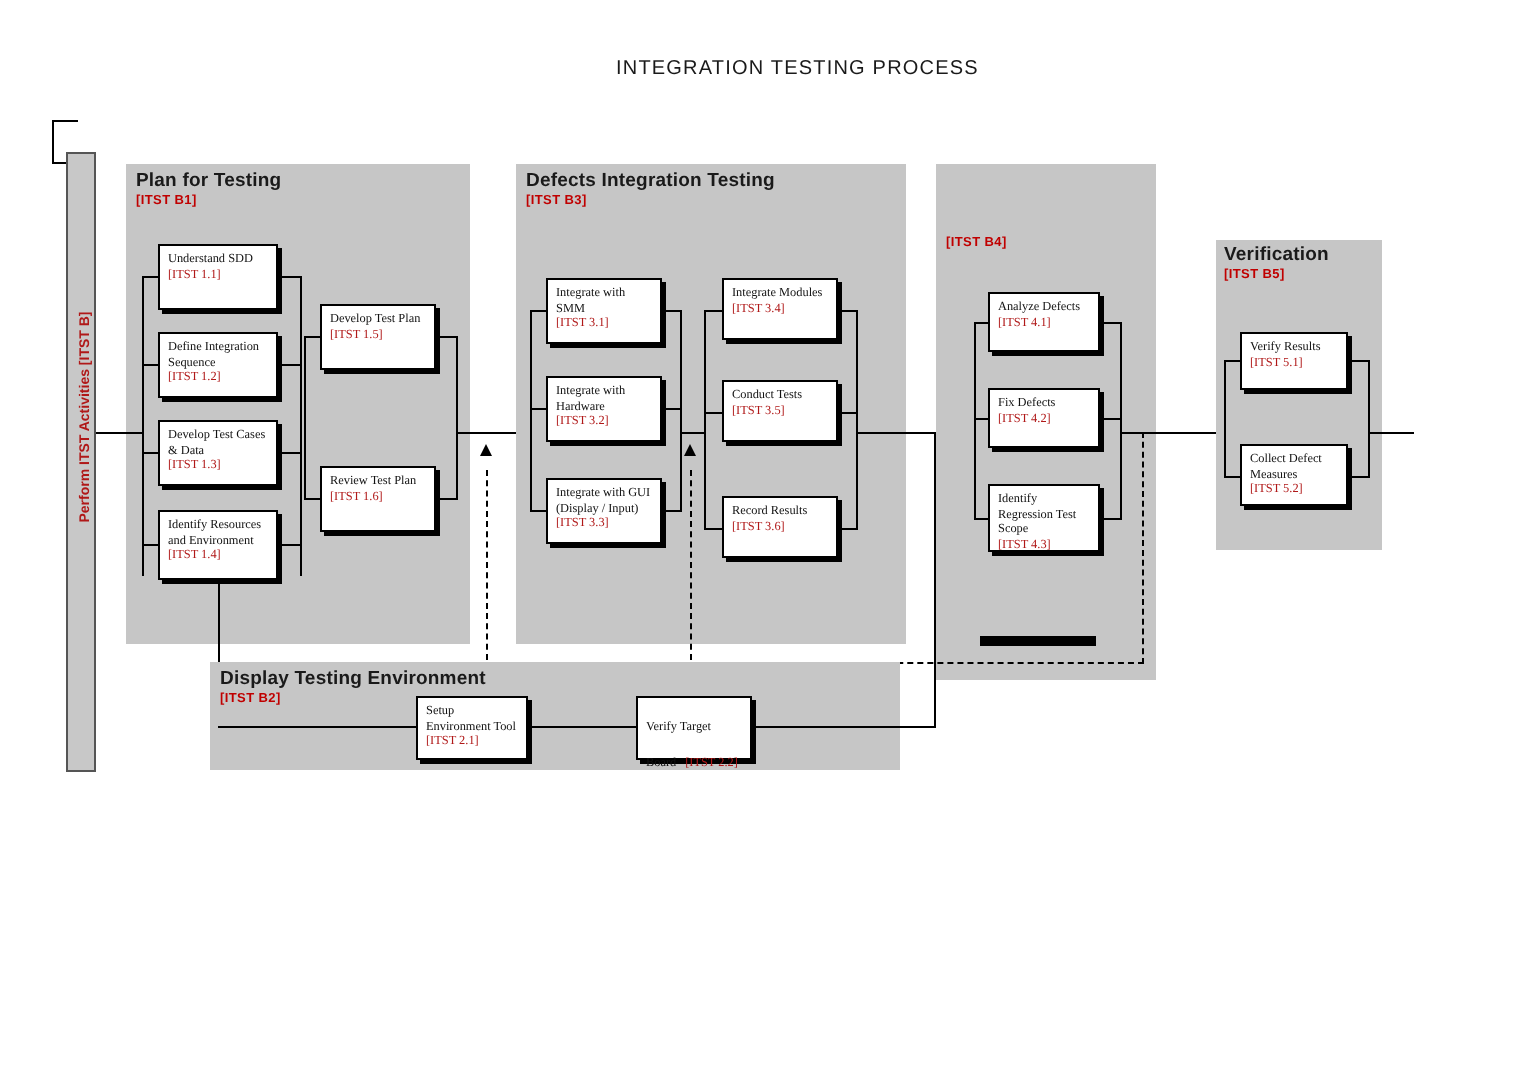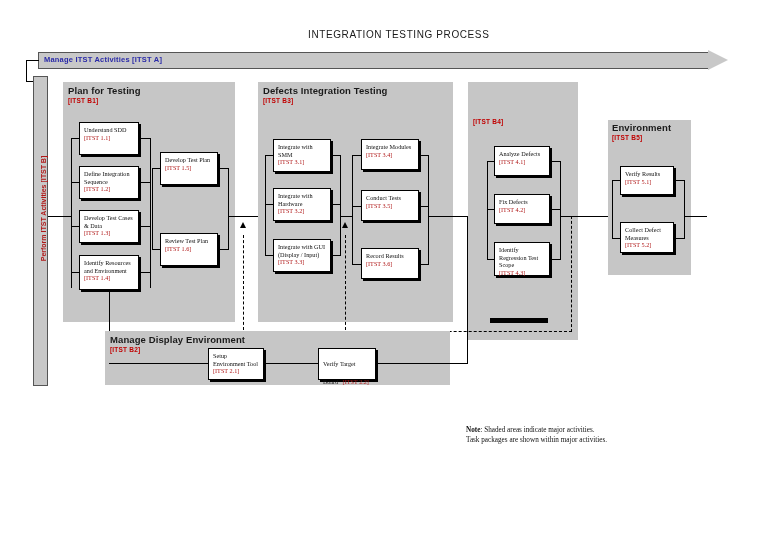--- a/index.html
+++ b/index.html
@@ -62,25 +62,20 @@
     font-size:7.2px;line-height:10px;color:#111;}
   #note b{font-weight:bold;}
 </style>
 </head>
 <body>
 
 <div class="canvas">
 
   <div id="page-title">INTEGRATION TESTING PROCESS</div>
 
-  <div id="top-banner">
-    <div class="body"></div>
-    <div class="head"></div>
-    <div id="top-banner-label">Manage ITST Activities [ITST A]</div>
-  </div>
 
   <div class="ln v" style="left:26px;top:60px;height:22px;"></div>
   <div class="ln h" style="left:26px;top:60px;width:13px;"></div>
   <div class="ln h" style="left:26px;top:81px;width:8px;"></div>
 
   <div id="left-bar">
     <div id="left-bar-label">Perform ITST Activities [ITST B]</div>
   </div>
 
   <div class="panel" style="left:63px;top:82px;width:172px;height:240px;"></div>
@@ -216,56 +211,52 @@
   <div class="ln h" style="left:551px;top:209px;width:10px;"></div>
   <div class="ln h" style="left:551px;top:259px;width:10px;"></div>
   <div class="ln h" style="left:560px;top:216px;width:52px;"></div>
 
   <div class="blackbar" style="left:490px;top:318px;width:58px;height:5px;"></div>
 
   <div class="dl v" style="left:571px;top:216px;height:116px;"></div>
   <div class="dl h" style="left:243px;top:331px;width:329px;"></div>
 
   <div class="panel" style="left:608px;top:120px;width:83px;height:155px;"></div>
-  <div class="panel-title" style="left:612px;top:122px;">Environment</div>
+  <div class="panel-title" style="left:612px;top:122px;">Verification</div>
   <div class="panel-code" style="left:612px;top:134px;">[ITST B5]</div>
 
   <div class="task" style="left:620px;top:166px;width:54px;height:29px;">
     <span class="t">Verify Results</span>
     <span class="c">[ITST 5.1]</span>
   </div>
   <div class="task" style="left:620px;top:222px;width:54px;height:31px;">
     <span class="t">Collect Defect Measures</span>
     <span class="c">[ITST 5.2]</span>
   </div>
 
   <div class="ln v" style="left:612px;top:180px;height:58px;"></div>
   <div class="ln h" style="left:612px;top:180px;width:9px;"></div>
   <div class="ln h" style="left:612px;top:238px;width:9px;"></div>
   <div class="ln v" style="left:684px;top:180px;height:58px;"></div>
   <div class="ln h" style="left:675px;top:180px;width:10px;"></div>
   <div class="ln h" style="left:675px;top:238px;width:10px;"></div>
   <div class="ln h" style="left:684px;top:216px;width:23px;"></div>
 
   <div class="panel" style="left:105px;top:331px;width:345px;height:54px;"></div>
-  <div class="panel-title" style="left:110px;top:334px;">Manage Display Environment</div>
+  <div class="panel-title" style="left:110px;top:334px;">Display Testing Environment</div>
   <div class="panel-code" style="left:110px;top:346px;">[ITST B2]</div>
 
   <div class="task" style="left:208px;top:348px;width:56px;height:32px;">
     <span class="t">Setup Environment Tool</span>
     <span class="c">[ITST 2.1]</span>
   </div>
   <div class="task inline" style="left:318px;top:348px;width:58px;height:32px;">
     <span class="t">Verify          Target Board</span>
     <span class="c">[ITST 2.2]</span>
   </div>
 
   <div class="ln h" style="left:109px;top:363px;width:100px;"></div>
   <div class="ln h" style="left:264px;top:363px;width:55px;"></div>
   <div class="ln h" style="left:376px;top:363px;width:91px;"></div>
   <div class="ln v" style="left:467px;top:216px;height:148px;"></div>
 
-  <div id="note">
-    <div><b>Note</b><span>: Shaded areas indicate major activities.</span></div>
-    <div>Task packages are shown within major activities.</div>
-  </div>
 
 </div>
 
 </body></html>

